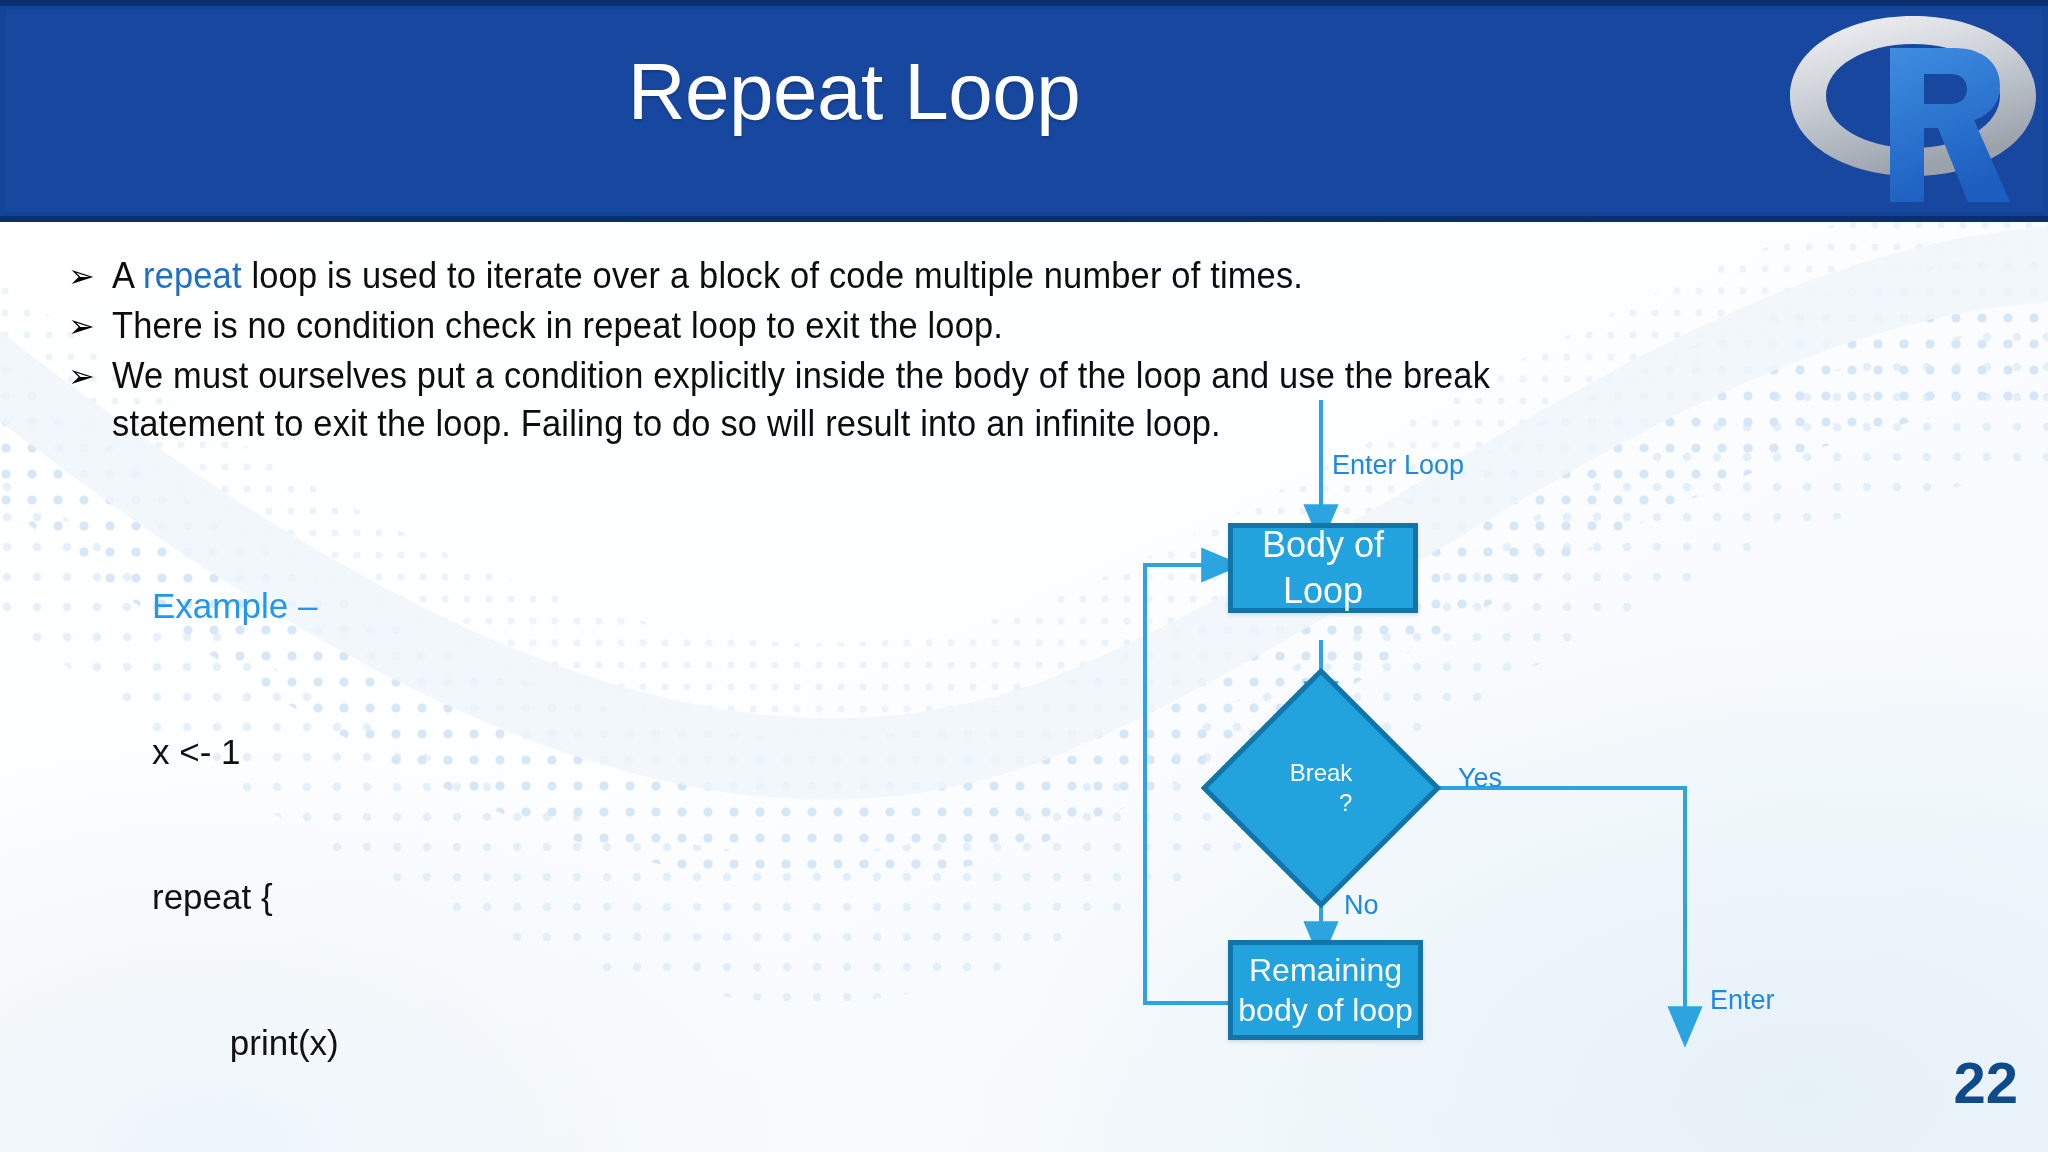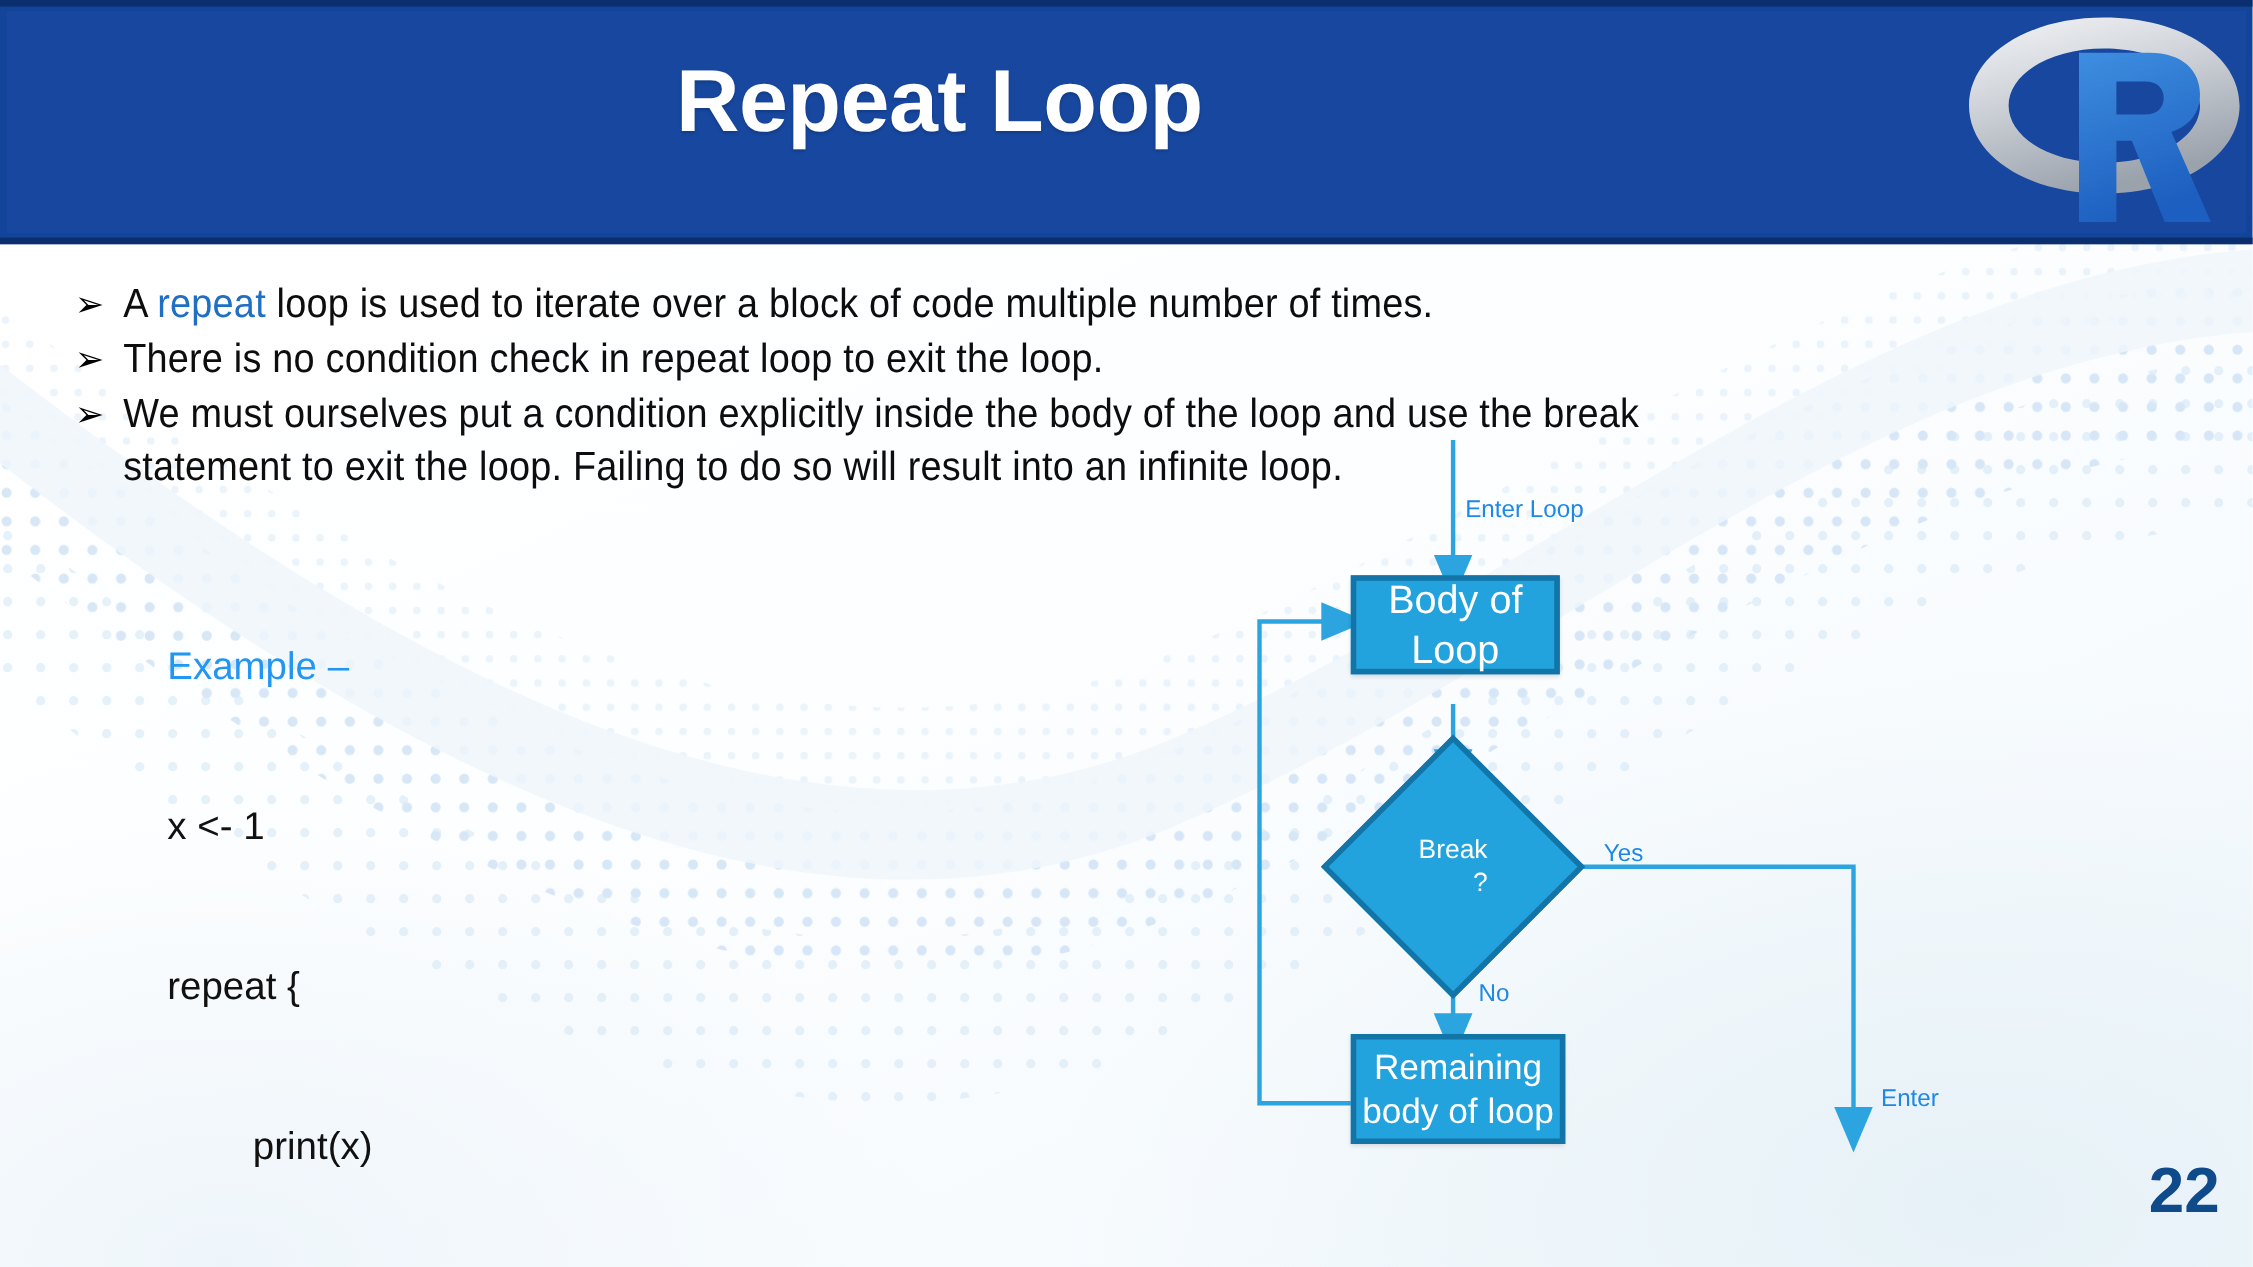--- a/index.html
+++ b/index.html
@@ -52,21 +52,21 @@
     background: #17479f;
   }
   #title {
     position: absolute;
     left: 0; right: 0;
     top: 46px;
     text-align: center;
     padding-right: 340px;
     color: #ffffff;
     font-size: 80px;
-    font-weight: bold;
+    font-weight: normal;
     letter-spacing: -0.5px;
     line-height: 1;
     text-shadow: 0 2px 3px rgba(0,0,0,0.18);
   }
   #rlogo {
     position: absolute;
     right: 0px;
     top: -14px;
     width: 270px;
     height: 210px;
@@ -124,21 +124,21 @@
   #flow {
     position: absolute;
     left: 1100px;
     top: 390px;
     width: 948px;
     height: 700px;
   }
   .fl-label {
     position: absolute;
     color: #1e88e5;
-    font-size: 22px;
+    font-size: 27px;
     line-height: 1;
     white-space: nowrap;
   }
   .fl-box {
     position: absolute;
     background: #23a3dd;
     border: 5px solid #1374a8;
     box-sizing: border-box;
     color: #ffffff;
     display: flex;

